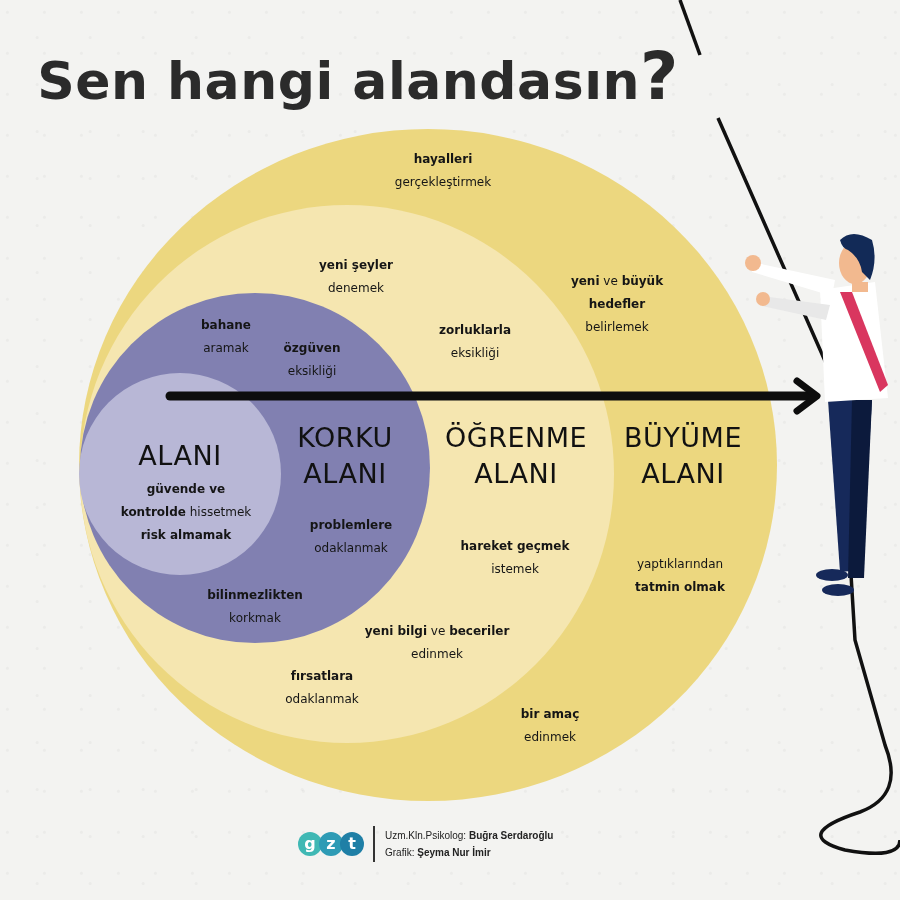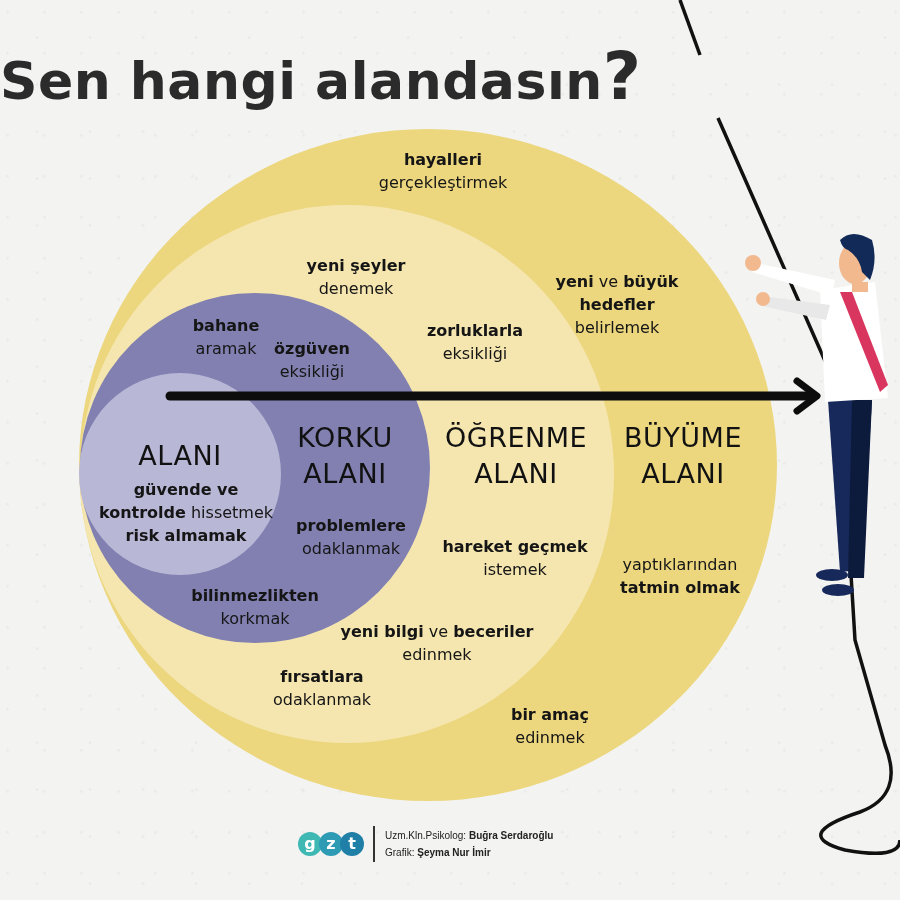--- a/index.html
+++ b/index.html
@@ -11,28 +11,28 @@
   }
   .texture {
     position:absolute; inset:0;
     background:
       radial-gradient(circle at 20% 30%, rgba(0,0,0,0.03) 0 1px, transparent 2px),
       radial-gradient(circle at 70% 80%, rgba(0,0,0,0.03) 0 1px, transparent 2px),
       #f3f3f1;
     background-size: 37px 41px, 53px 47px, auto;
   }
   .title {
-    position:absolute; left:0; top:38px; width:716px; text-align:left;
+    position:absolute; left:0; top:38px; width:716px; text-align:center;
     font-family:"DejaVu Sans", sans-serif; font-weight:bold;
     font-size:52px; letter-spacing:0.5px; color:#2b2b2b;
   }
   .title .q { font-size:66px; }
   .diagram { position:absolute; left:0; top:0; width:900px; height:900px; }
   .lbl {
-    position:absolute; text-align:center; font-size:16px; line-height:23px;
+    position:absolute; text-align:center; font-size:12px; line-height:23px;
     font-family:"DejaVu Sans", sans-serif; color:#151515; white-space:nowrap;
     transform:translateX(-50%);
   }
   .lbl b { font-weight:bold; }
   .lbl .reg { font-weight:normal; }
   .zone {
     position:absolute; text-align:center; font-size:27px; line-height:36px;
     font-family:"DejaVu Sans", sans-serif; color:#111; transform:translateX(-50%);
     white-space:nowrap; letter-spacing:0.5px;
   }

